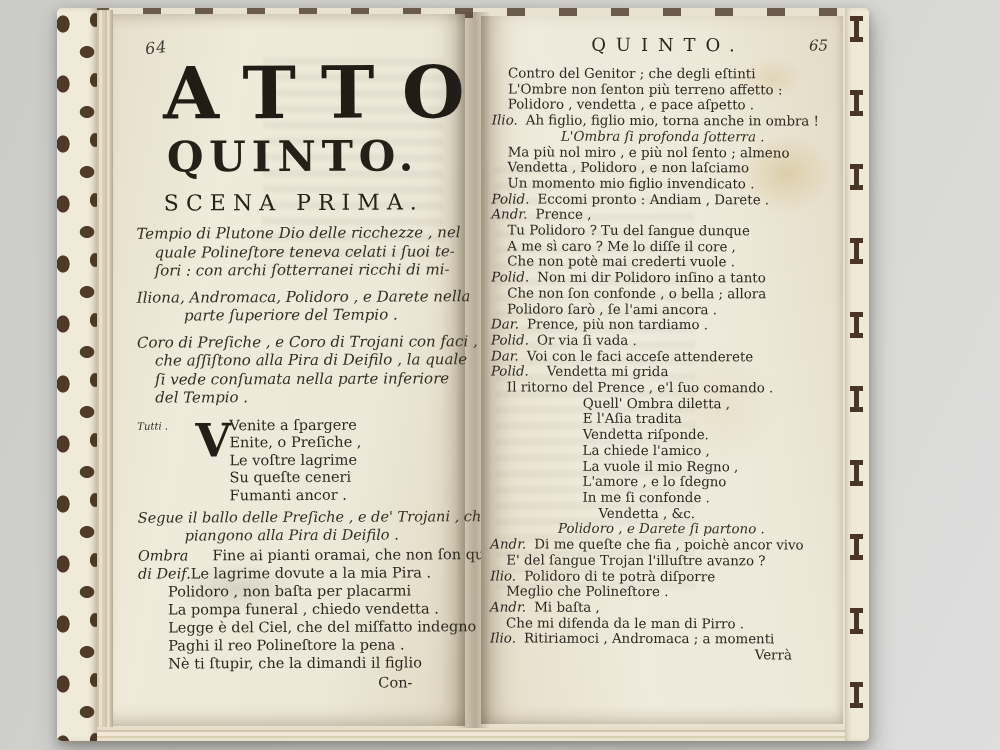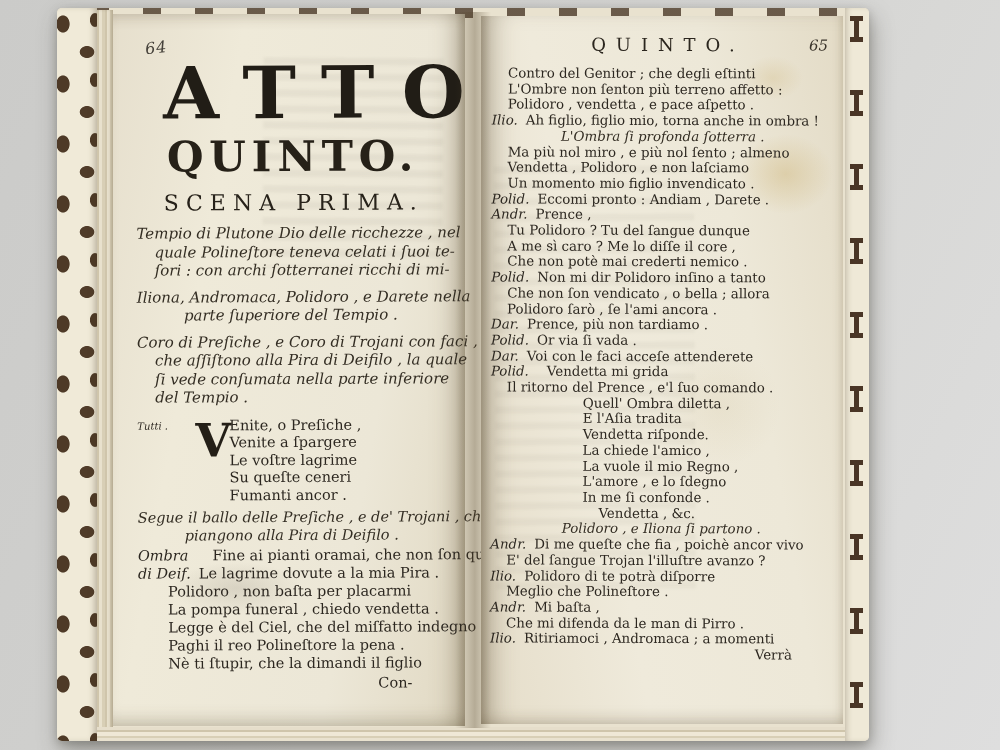--- a/index.html
+++ b/index.html
@@ -102,21 +102,21 @@
   .ind2{padding-left:18px;}
   .ctr{text-align:center;white-space:normal;}
 
   .tutti-block{position:relative;margin-top:10px;min-height:89px;font-size:14.5px;}
   .tutti-label{position:absolute;left:0;top:3px;font-style:italic;font-size:10px;}
   .dropcap{position:absolute;left:58px;top:1px;font-size:46px;line-height:44px;font-weight:700;color:#241f17;}
   .chorus-left{margin-left:92px;line-height:17.6px;}
 
   .ballet{font-style:italic;font-size:14.5px;line-height:18px;margin-top:2px;color:#332d23;}
   .ombra{font-size:14.5px;line-height:18px;margin-top:2px;}
-  .ombra .sp{font-style:italic;margin-right:8px;}
+  .ombra .sp{font-style:italic;}
   .spw .sp{margin-right:24px;}
   .ind{padding-left:30px;}
   .catchword{font-size:14.5px;text-align:right;padding-right:34px;margin-top:3px;}
 
   
   .rp-inner{position:absolute;left:10px;top:12px;width:342px;transform:rotate(.2deg);}
   .rp-header{position:relative;height:26px;margin-top:6px;}
   .rp-header .hdr{
     text-align:center;font-size:18px;letter-spacing:.55em;text-indent:.55em;color:#2b261e;
   }
@@ -178,22 +178,22 @@
             <div class="tl"><span>Coro di Preſiche , e Coro di Trojani con faci ,</span></div>
             <div class="tl ind2"><span>che aſſiſtono alla Pira di Deifilo , la quale</span></div>
             <div class="tl ind2"><span>ſi vede conſumata nella parte inferiore</span></div>
             <div class="tl ind2"><span>del Tempio .</span></div>
           </div>
 
         <div class="tutti-block">
           <span class="tutti-label">Tutti .</span>
           <span class="dropcap">V</span>
           <div class="chorus-left">
+              <div class="tl"><span>Venite a ſpargere</span></div>
               <div class="tl"><span>Enite, o Preſiche ,</span></div>
-              <div class="tl"><span>Venite a ſpargere</span></div>
               <div class="tl"><span>Le voſtre lagrime</span></div>
               <div class="tl"><span>Su queſte ceneri</span></div>
               <div class="tl"><span>Fumanti ancor .</span></div>
             </div>
         </div>
 
         <div class="ballet">
             <div class="tl"><span>Segue il ballo delle Preſiche , e de' Trojani , che</span></div>
             <div class="tl ctr"><span>piangono alla Pira di Deifilo .</span></div>
           </div>
@@ -227,38 +227,38 @@
             <div class="tl ind"><span>Polidoro , vendetta , e pace aſpetto .</span></div>
             <div class="tl"><span class="sp">Ilio.</span><span>Ah figlio, figlio mio, torna anche in ombra !</span></div>
             <div class="tl ctr it"><span>L'Ombra ſi profonda ſotterra .</span></div>
             <div class="tl ind"><span>Ma più nol miro , e più nol ſento ; almeno</span></div>
             <div class="tl ind"><span>Vendetta , Polidoro , e non laſciamo</span></div>
             <div class="tl ind"><span>Un momento mio figlio invendicato .</span></div>
             <div class="tl"><span class="sp">Polid.</span><span>Eccomi pronto : Andiam , Darete .</span></div>
             <div class="tl"><span class="sp">Andr.</span><span>Prence ,</span></div>
             <div class="tl ind"><span>Tu Polidoro ? Tu del ſangue dunque</span></div>
             <div class="tl ind"><span>A me sì caro ? Me lo diſſe il core ,</span></div>
-            <div class="tl ind"><span>Che non potè mai crederti nemico .</span></div>
+            <div class="tl ind"><span>Che non potè mai crederti vuole .</span></div>
             <div class="tl"><span class="sp">Polid.</span><span>Non mi dir Polidoro inſino a tanto</span></div>
-            <div class="tl ind"><span>Che non ſon vendicato , o bella ; allora</span></div>
+            <div class="tl ind"><span>Che non ſon confonde , o bella ; allora</span></div>
             <div class="tl ind"><span>Polidoro ſarò , ſe l'ami ancora .</span></div>
             <div class="tl"><span class="sp">Dar.</span><span>Prence, più non tardiamo .</span></div>
             <div class="tl"><span class="sp">Polid.</span><span>Or via ſi vada .</span></div>
             <div class="tl"><span class="sp">Dar.</span><span>Voi con le faci acceſe attenderete</span></div>
             <div class="tl gap"><span class="sp">Polid.</span><span>Vendetta mi grida</span></div>
             <div class="tl ind"><span>Il ritorno del Prence , e'l ſuo comando .</span></div>
             <div class="tl cho"><span>Quell' Ombra diletta ,</span></div>
             <div class="tl cho"><span>E l'Aſia tradita</span></div>
             <div class="tl cho"><span>Vendetta riſponde.</span></div>
             <div class="tl cho"><span>La chiede l'amico ,</span></div>
             <div class="tl cho"><span>La vuole il mio Regno ,</span></div>
             <div class="tl cho"><span>L'amore , e lo ſdegno</span></div>
             <div class="tl cho"><span>In me ſi confonde .</span></div>
             <div class="tl cho2"><span>Vendetta , &amp;c.</span></div>
-            <div class="tl ctr it"><span>Polidoro , e Iliona ſi partono .</span></div>
+            <div class="tl ctr it"><span>Polidoro , e Darete ſi partono .</span></div>
             <div class="tl"><span class="sp">Andr.</span><span>Di me queſte che fia , poichè ancor vivo</span></div>
             <div class="tl ind"><span>E' del ſangue Trojan l'illuſtre avanzo ?</span></div>
             <div class="tl"><span class="sp">Ilio.</span><span>Polidoro di te potrà diſporre</span></div>
             <div class="tl ind"><span>Meglio che Polineſtore .</span></div>
             <div class="tl"><span class="sp">Andr.</span><span>Mi baſta ,</span></div>
             <div class="tl ind"><span>Che mi difenda da le man di Pirro .</span></div>
             <div class="tl"><span class="sp">Ilio.</span><span>Ritiriamoci , Andromaca ; a momenti</span></div>
             <div class="tl cat"><span>Verrà</span></div>
           </div>
       </div>

